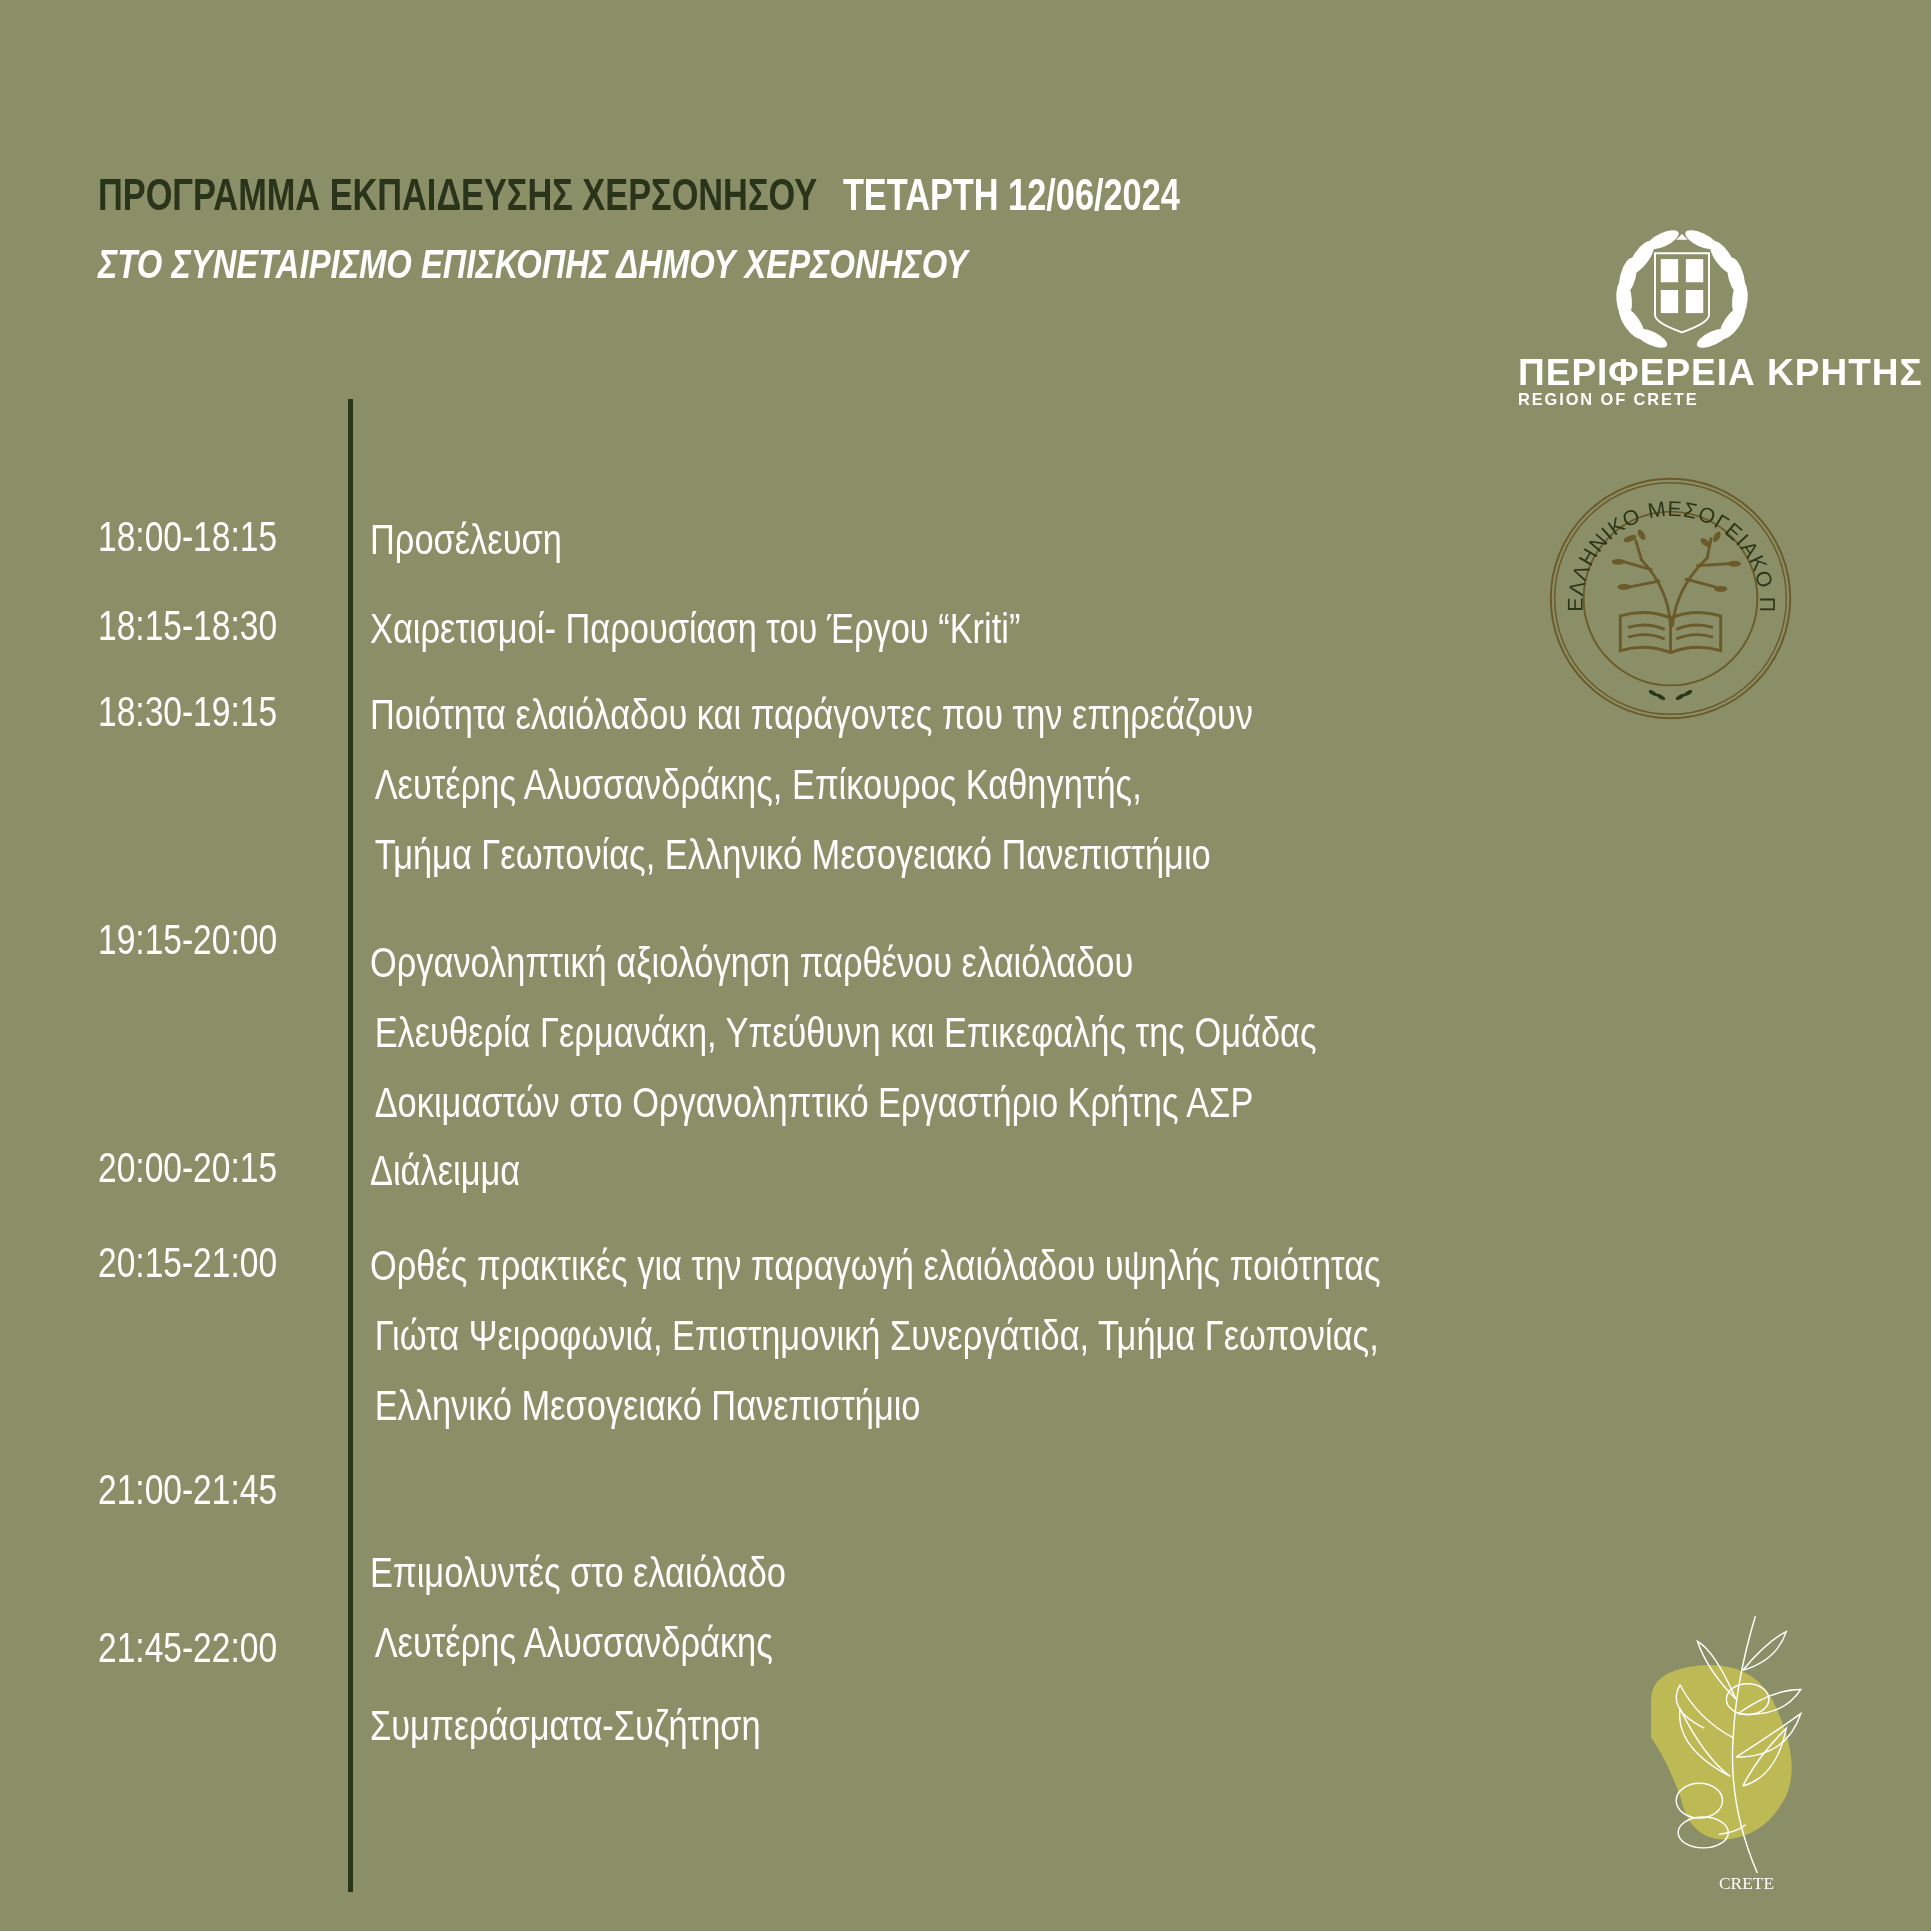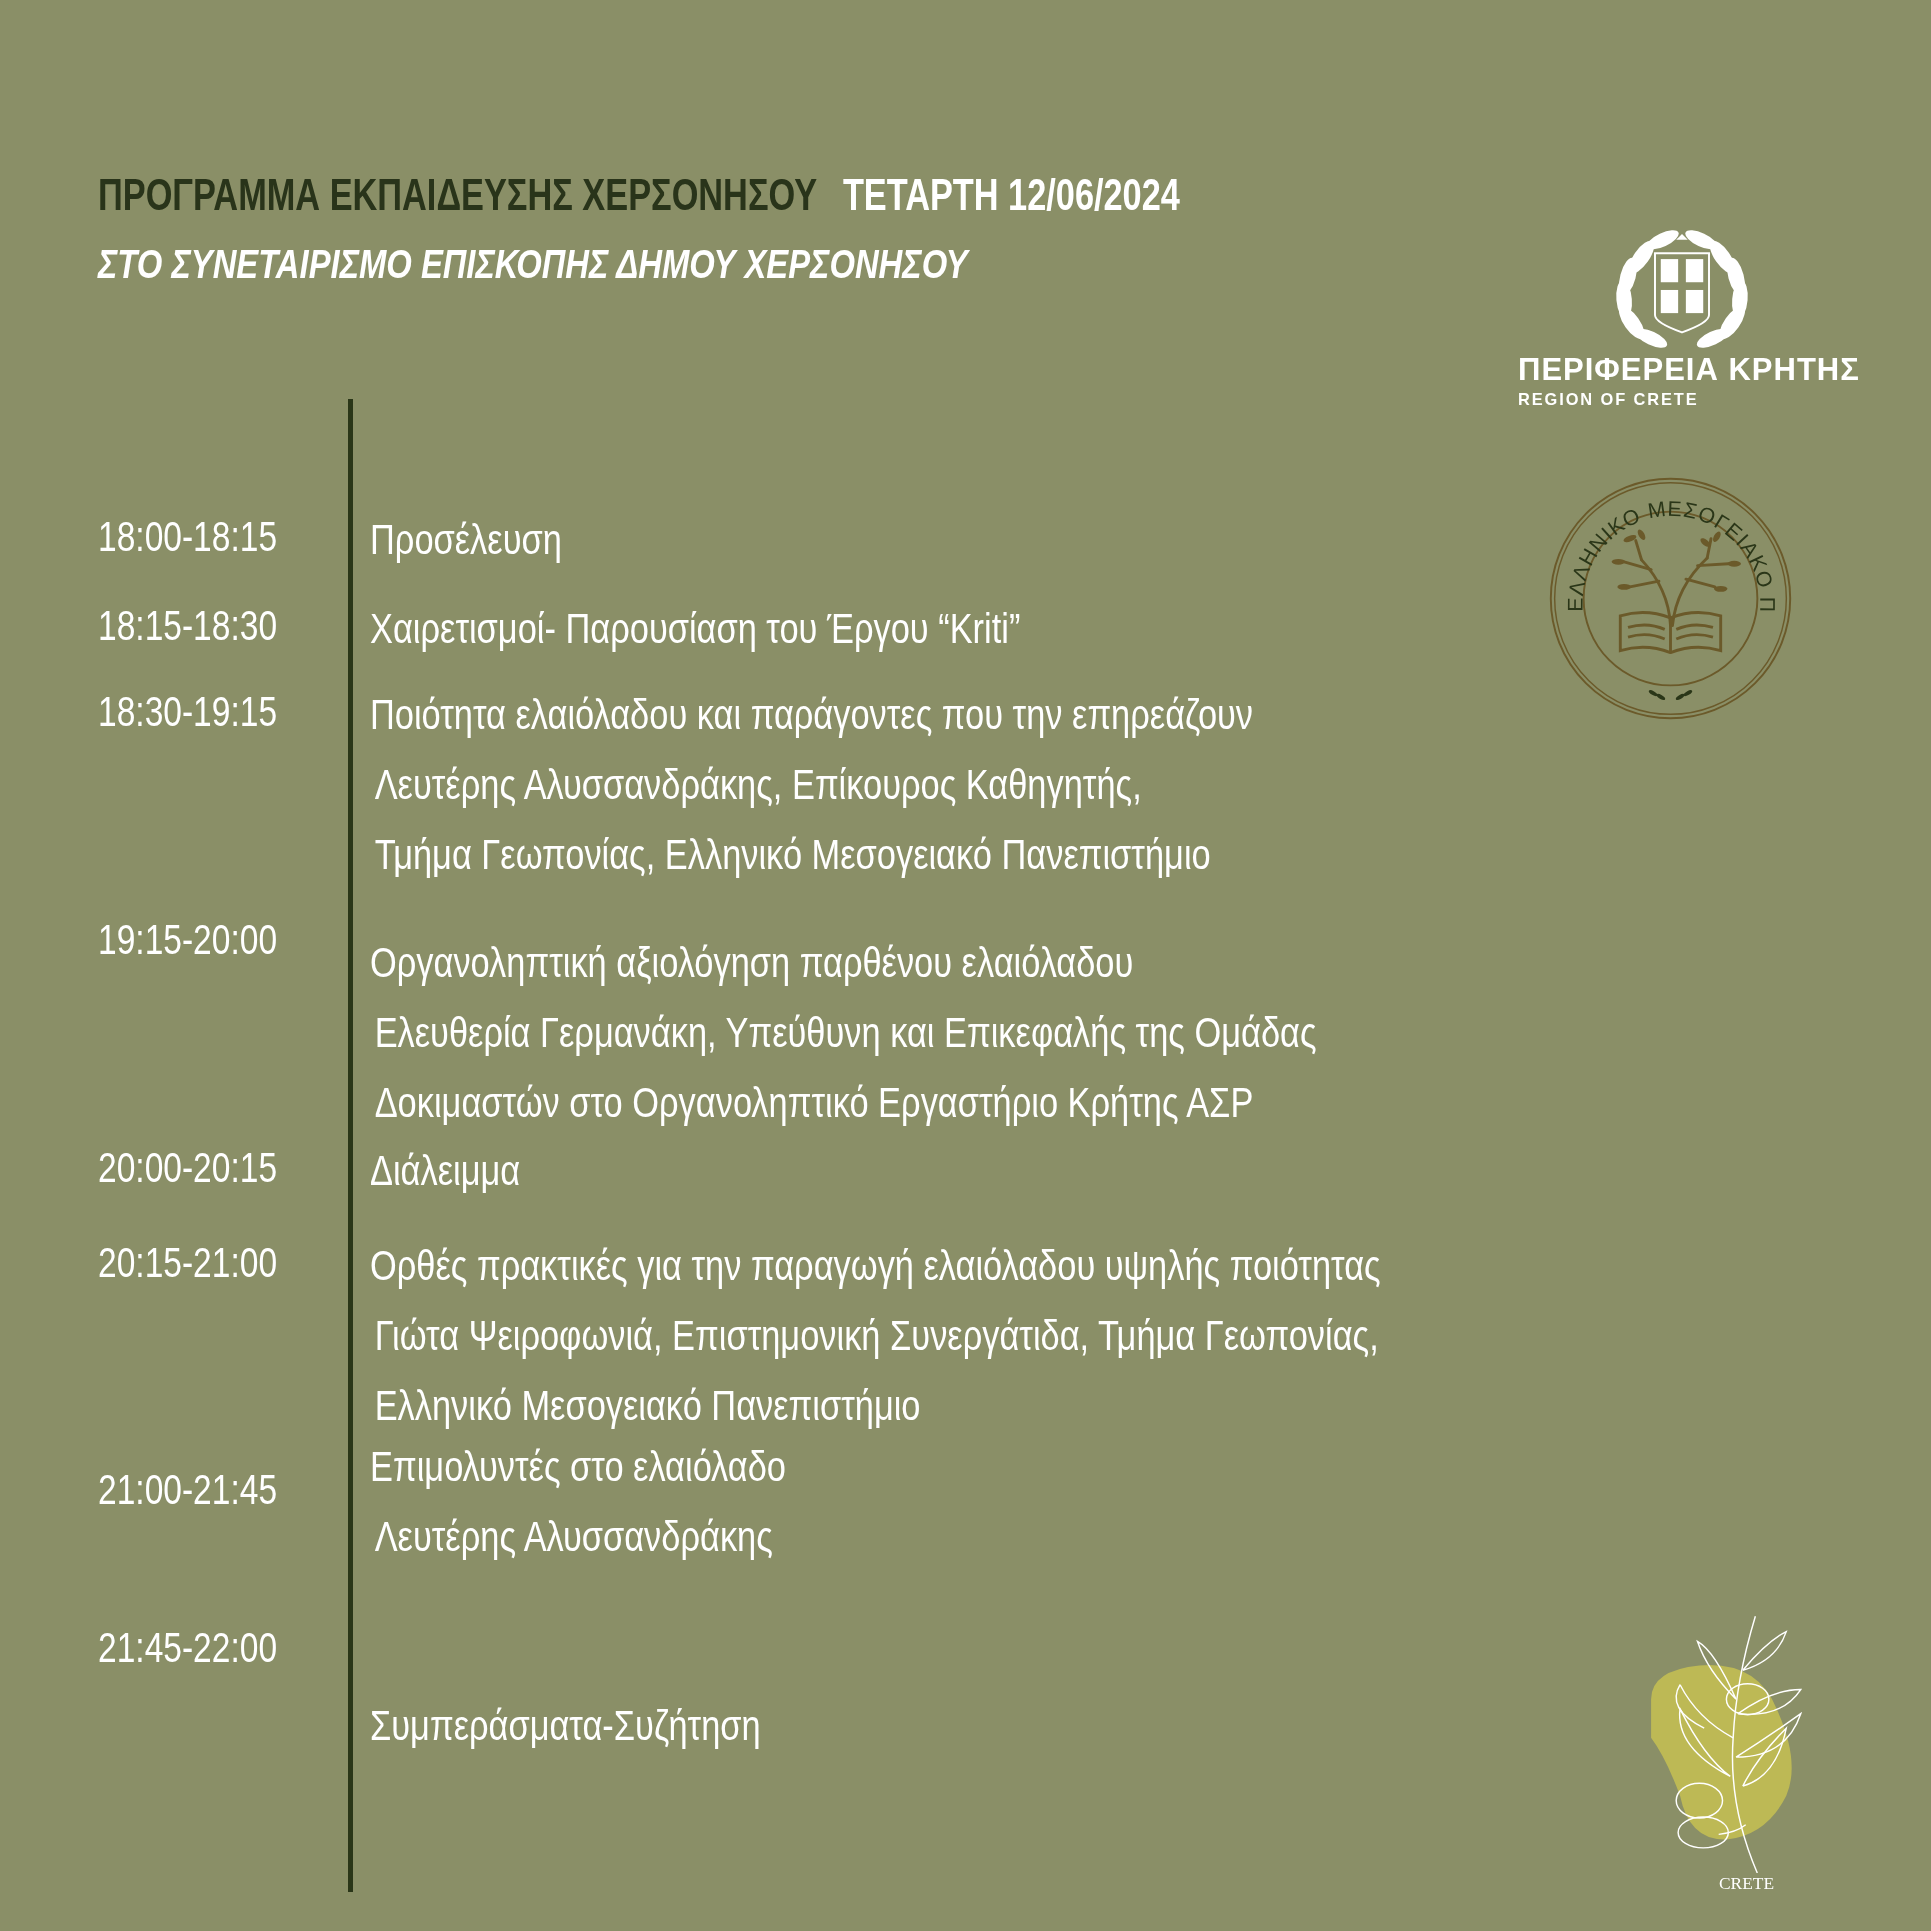--- a/index.html
+++ b/index.html
@@ -50,21 +50,21 @@
     height: 70px; line-height: 54px;
     transform: scaleX(0.8); transform-origin: left top;
     color: #ffffff;
   }
   .line.indent { padding-left: 5.8px; }
   .logo-crete {
     position: absolute; left: 1518px; top: 228px; width: 328px; height: 183px;
   }
   .crete-name {
     position: absolute; left: 0; top: 124px; width: 328px; text-align: right;
-    font-weight: bold; font-size: 31px; letter-spacing: 1px; white-space: nowrap;
+    font-weight: bold; font-size: 37px; letter-spacing: 1px; white-space: nowrap;
     color: #ffffff;
   }
   .crete-en {
     position: absolute; left: 0; top: 162px; width: 328px; text-align: left;
     font-weight: bold; font-size: 16.4px; letter-spacing: 1.9px; white-space: nowrap;
     color: #ffffff;
   }
   .logo-hmu { position: absolute; left: 1545px; top: 473px; width: 251px; height: 251px; }
   .logo-kriti { position: absolute; left: 1622px; top: 1593px; width: 203px; height: 319px; }
   .kriti-label {
@@ -120,21 +120,21 @@
   <div class="slot">
     <div class="time" style="top:1238px">20:15-21:00</div>
     <div class="lines" style="top:1238px">
       <div class="line">Ορθές πρακτικές για την παραγωγή ελαιόλαδου υψηλής ποιότητας</div>
       <div class="line indent">Γιώτα Ψειροφωνιά, Επιστημονική Συνεργάτιδα, Τμήμα Γεωπονίας,</div>
       <div class="line indent">Ελληνικό Μεσογειακό Πανεπιστήμιο</div>
     </div>
   </div>
   <div class="slot">
     <div class="time" style="top:1465px">21:00-21:45</div>
-    <div class="lines" style="top:1439px">
+    <div class="lines" style="top:1545px">
       <div class="line">Επιμολυντές στο ελαιόλαδο</div>
       <div class="line indent">Λευτέρης Αλυσσανδράκης</div>
     </div>
   </div>
   <div class="slot">
     <div class="time" style="top:1623px">21:45-22:00</div>
     <div class="lines" style="top:1698px">
       <div class="line"> Συμπεράσματα-Συζήτηση</div>
     </div>
   </div>

